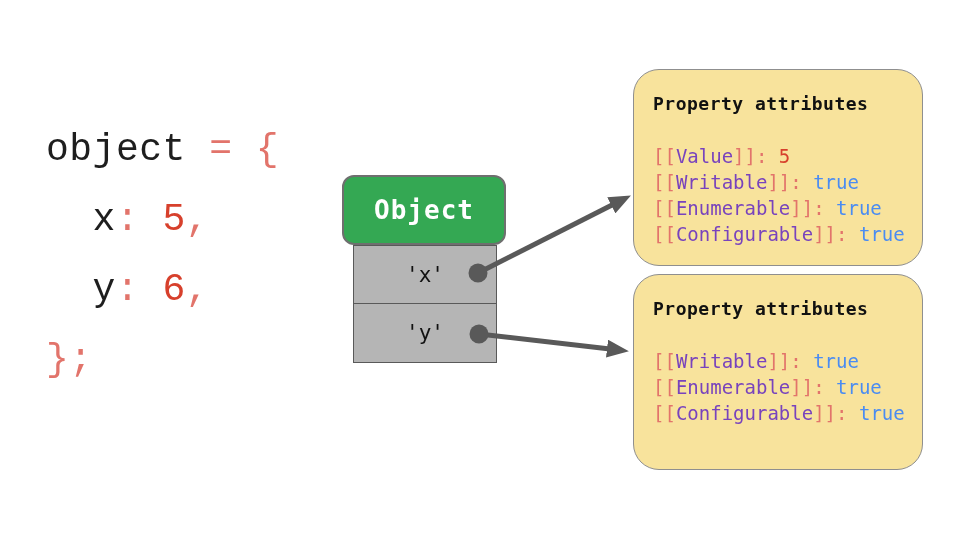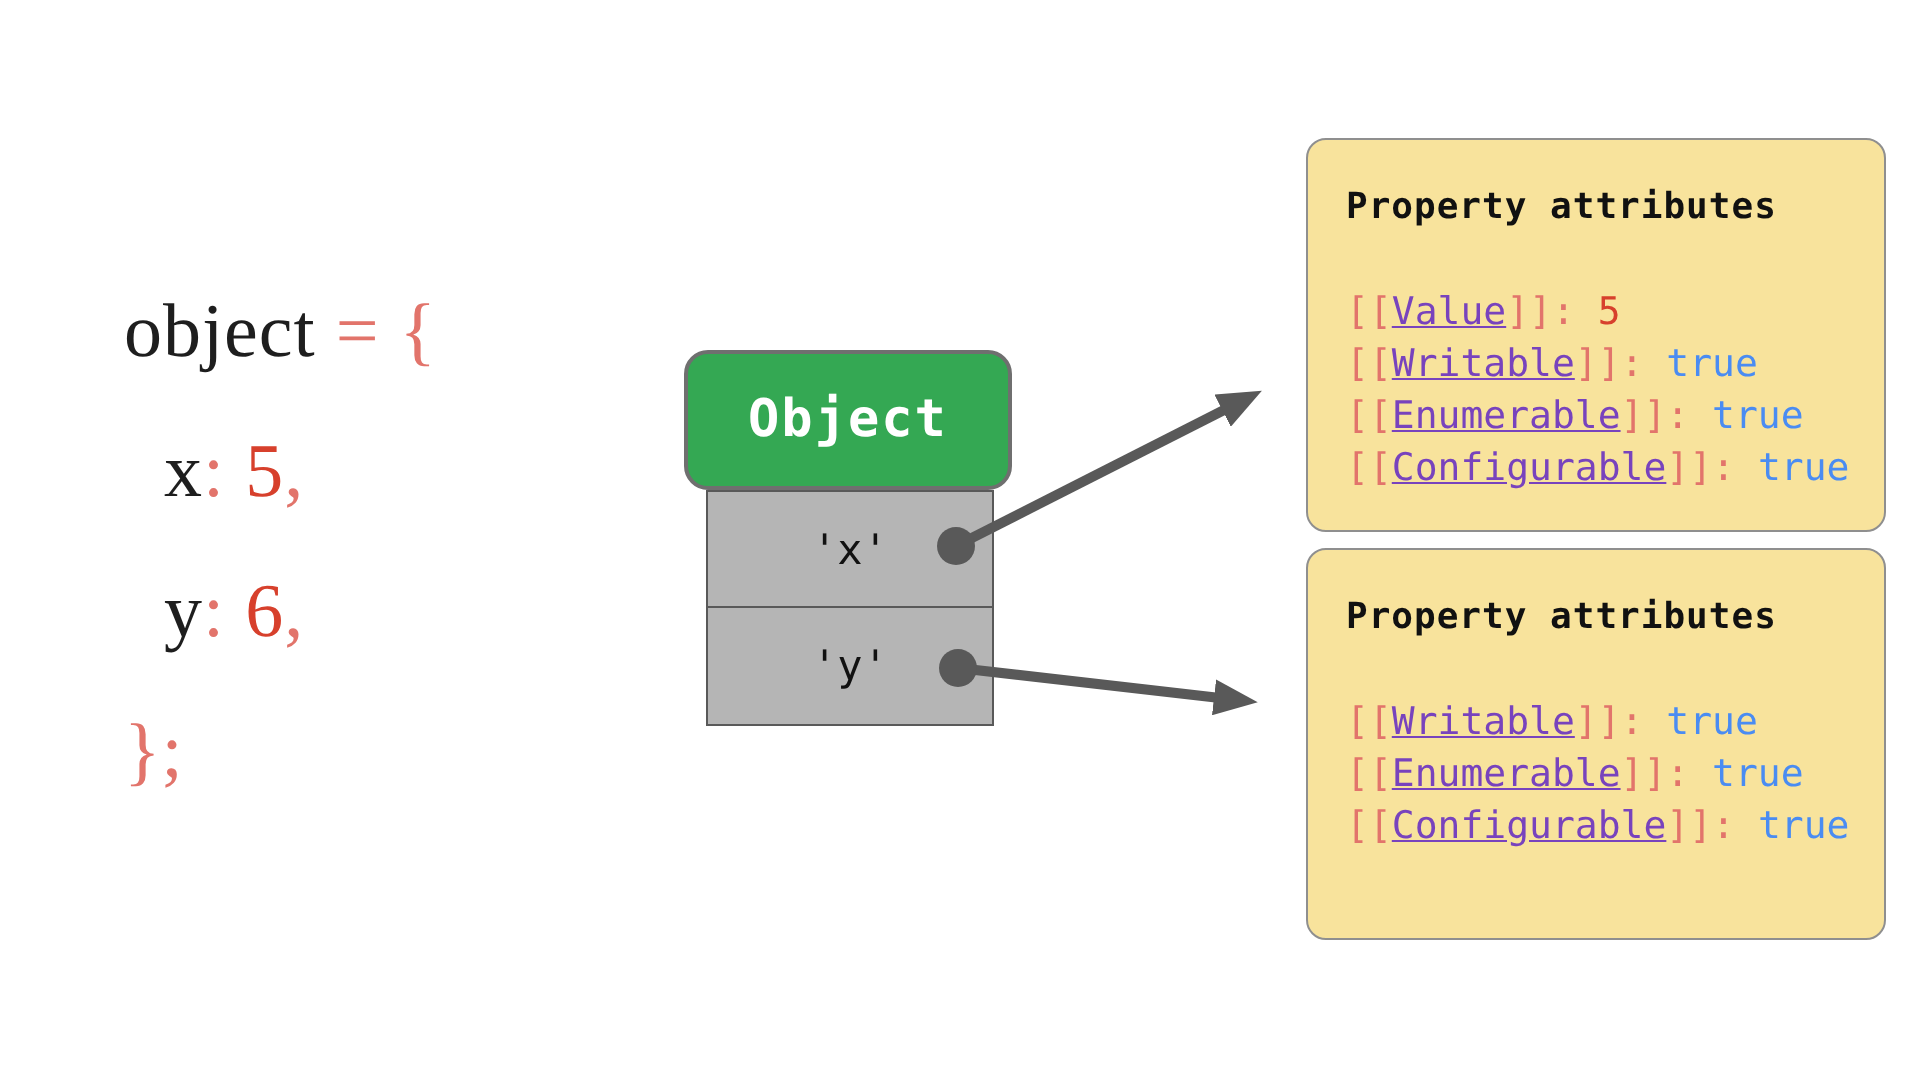--- a/index.html
+++ b/index.html
@@ -15,22 +15,22 @@
     --card-border:#8f8f8f;
   }
   html,body{margin:0;padding:0;background:#ffffff;}
   .canvas{
     position:relative;width:960px;height:540px;background:#ffffff;
     overflow:hidden;font-family:"DejaVu Sans Mono","Liberation Mono",monospace;
   }
 
   
   .code{
-    position:absolute;left:46px;top:115px;margin:16px;
-    font-family:Liberation Serif, serif;
+    position:absolute;left:46px;top:115px;margin:0;
+    font-family:Liberation Mono, monospace;
     font-size:38px;line-height:70px;letter-spacing:0.5px;white-space:pre;
   }
   .tok-ink{color:var(--ink);}
   .tok-salmon{color:var(--salmon);}
   .tok-red{color:var(--red);}
 
   
   .obj-header{
     position:absolute;left:342px;top:175px;width:164px;height:70px;
     box-sizing:border-box;background:var(--green);
@@ -44,31 +44,31 @@
     border:1.5px solid var(--stroke-gray);
     display:flex;align-items:center;justify-content:center;
     font-size:21px;color:#111;
   }
   .slot + .slot{margin-top:-1.5px;height:60px;}
 
   
   .card{
     position:absolute;width:290px;box-sizing:border-box;
     background:var(--yellow);border:1.5px solid var(--card-border);
-    border-radius:10px;padding:22px 10px 0 19px;margin-left:20px;
+    border-radius:26px;padding:22px 10px 0 19px;
   }
   .card-1{left:633px;top:69px;height:197px;}
   .card-2{left:633px;top:274px;height:196px;}
   .card-title{
     font-size:18px;font-weight:bold;color:#111;line-height:24px;letter-spacing:0.5px;
   }
   .attr-rows{margin-top:27px;font-size:19px;line-height:26px;}
   .attr-row{white-space:pre;}
   .attr-bracket{color:var(--salmon);}
-  .attr-name{color:var(--purple);text-decoration:underline;}
+  .attr-name{color:var(--purple);}
   .attr-value[data-kind="num"]{color:var(--red);}
   .attr-value[data-kind="bool"]{color:var(--blue);}
 
   
   .arrows{position:absolute;left:0;top:0;z-index:10;pointer-events:none;}
 </style>
 </head>
 <body>
 
 <div class="canvas">

